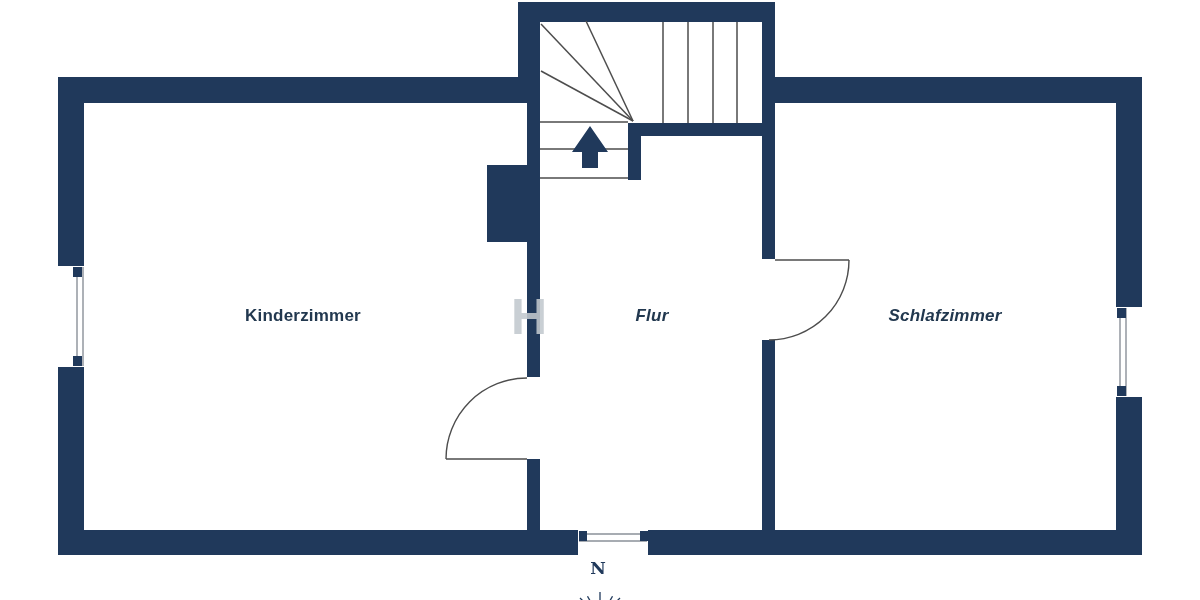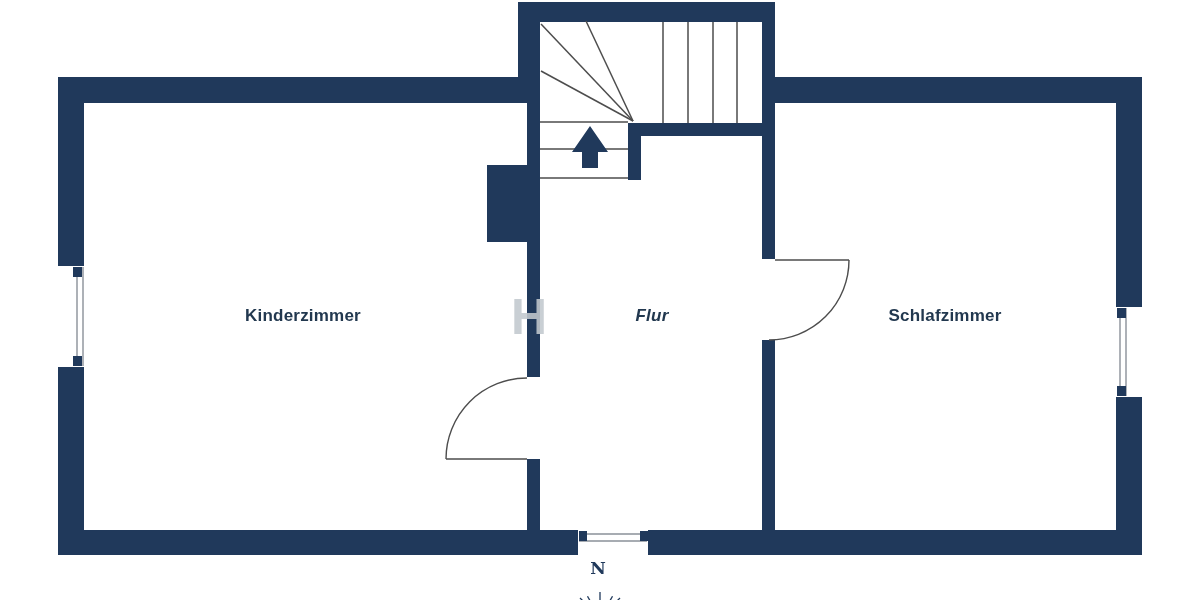--- a/index.html
+++ b/index.html
@@ -113,19 +113,19 @@
       <line x1="613.9" y1="610" x2="621.9" y2="605.4"></line>
       <line x1="586.1" y1="610" x2="578.1" y2="605.4"></line>
       <line x1="616" y1="618" x2="626" y2="618"></line>
       <line x1="584" y1="618" x2="574" y2="618"></line>
       <polygon points="600,604 594,622 600,617 606,622" fill="#20395b" stroke="none"></polygon>
     </g>
   </svg>
 
   <div class="room-label" style="left:303px;top:316px;">Kinderzimmer</div>
   <div class="room-label" style="left:652px;top:316px;font-style:italic;">Flur</div>
-  <div class="room-label" style="left:945px;top:316px;">Schlafzimmer</div>
+  <div class="room-label" style="left:945px;top:316px;font-style:italic;">Schlafzimmer</div>
 
   <div id="compass-n">N</div>
 
   <div id="watermark-frag">H</div>
 
 </div>
 
 </body></html>

